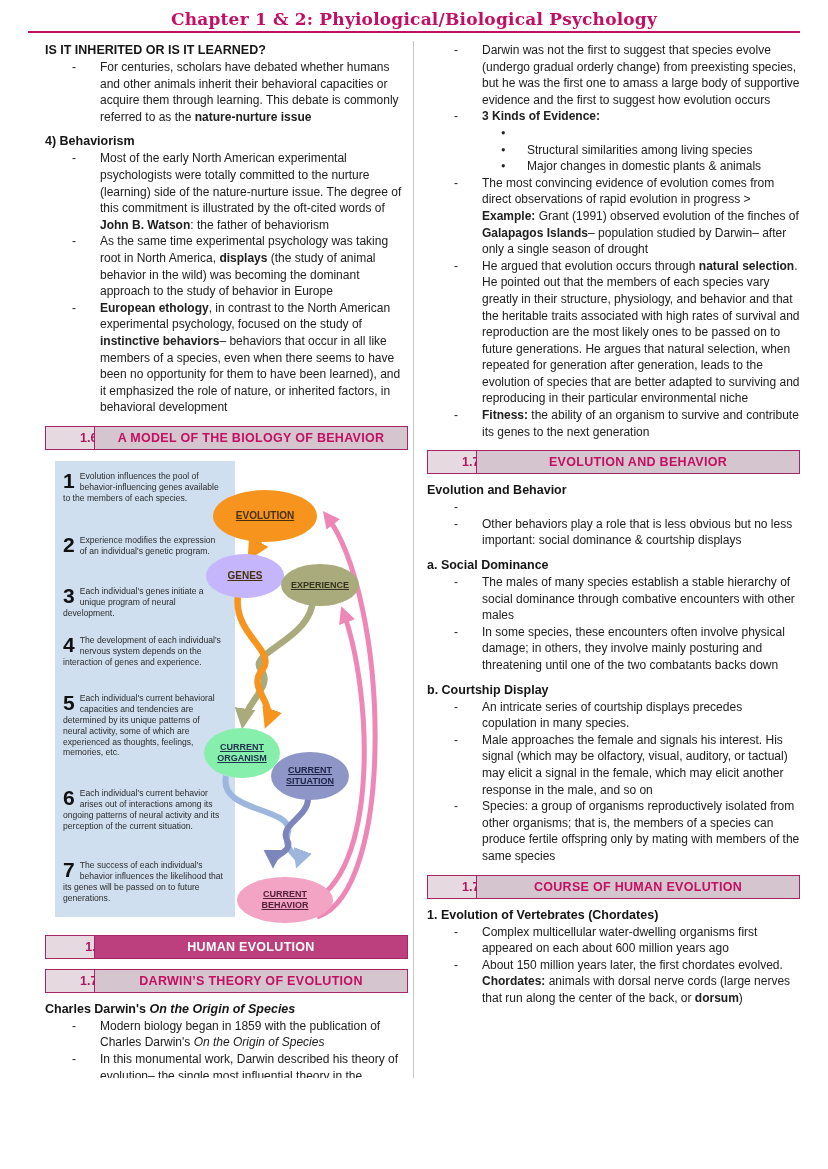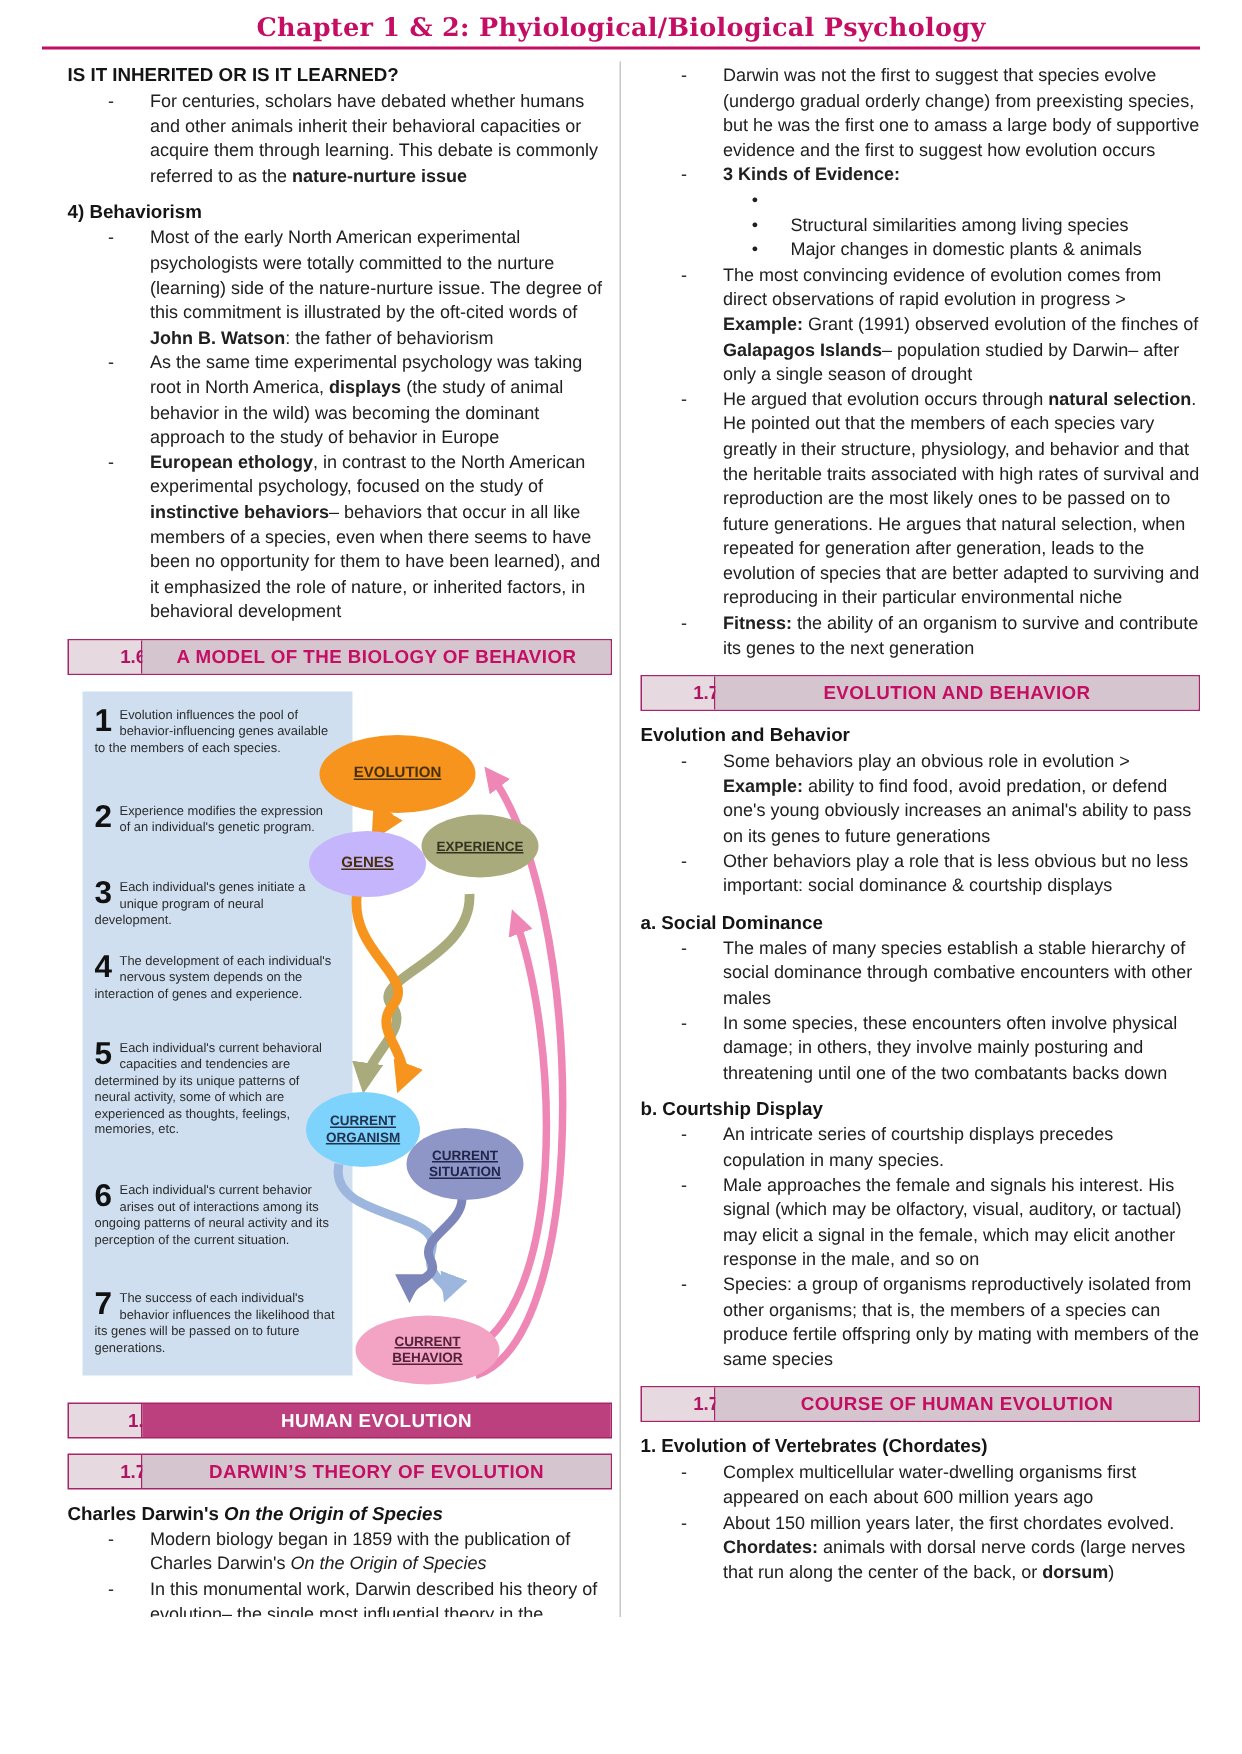--- a/index.html
+++ b/index.html
@@ -39,22 +39,22 @@
   .dg-step { position:absolute; left:18px; width:160px; font-size:8.6px; line-height:10.9px; color:#2b2b2b; }
   .dg-step .n { float:left; font-weight:bold; font-size:21px; line-height:18px; margin:1px 5px 0 0; color:#111; }
   .dg-steps > :nth-child(1){top:16px} .dg-steps > :nth-child(2){top:80px}
   .dg-steps > :nth-child(3){top:131px} .dg-steps > :nth-child(4){top:180px}
   .dg-steps > :nth-child(5){top:238px} .dg-steps > :nth-child(6){top:333px}
   .dg-steps > :nth-child(7){top:405px}
 
   .dg-node { position:absolute; border-radius:50%; display:flex; align-items:center; justify-content:center; text-align:center; font-weight:bold; font-size:9px; line-height:10.5px; color:#3a3a3a; padding:4px;text-decoration:underline; }
   .nd-evolution { left:168px; top:35px; width:104px; height:52px; background:#f6941d; font-size:10px; color:#46300a; }
   .nd-genes { left:161px; top:99px; width:78px; height:44px; background:#c4b5fd; font-size:10px; color:#46300a; }
-  .nd-experience { left:236px; top:88px; width:78px; height:42px; background:#a9ab7d; color:#33331f; }
-  .nd-organism { left:159px; top:273px; width:76px; height:50px; background:#7dd3fc; color:#21324e; }
+  .nd-experience { left:236px; top:109px; width:78px; height:42px; background:#a9ab7d; color:#33331f; }
+  .nd-organism { left:159px; top:273px; width:76px; height:50px; background:#86efac; color:#21324e; }
   .nd-situation { left:226px; top:297px; width:78px; height:48px; background:#8e96c8; color:#20254a; }
   .nd-behavior { left:192px; top:422px; width:96px; height:46px; background:#f3a3c4; color:#53203a; }
 
   
   .footer-rule { position:absolute; left:28px; right:26px; top:1131px; border-top:2.5px solid #c40e63; }
   .footer { position:absolute; top:1138px; right:50px; display:flex; align-items:center; gap:24px; }
   .footer-author { color:#c2427e; font-weight:bold; font-size:13.5px; letter-spacing:.2px; }
   .page-num { border:2px solid #b01563; background:#d9c2ce; color:#b01563; font-weight:bold; font-size:13px; padding:2px 13px; }
 </style>
 </head>
@@ -204,21 +204,20 @@
 
       <div class="bar sub">
         <div class="num">1.7.2</div>
         <div class="rest">EVOLUTION AND BEHAVIOR</div>
       </div>
 
       <div class="h">Evolution and Behavior</div>
       <div class="bullets">
           <div class="li lvl1">
             <span class="m">-</span>
-            <span class="t">Some behaviors play an obvious role in evolution &gt; <b>Example:</b> ability to find food, avoid predation, or defend one's young obviously increases an animal's ability to pass on its genes to future generations</span>
           </div>
           <div class="li lvl1">
             <span class="m">-</span>
             <span class="t">Other behaviors play a role that is less obvious but no less important: social dominance &amp; courtship displays</span>
           </div>
         </div>
 
       <div class="h">a. Social Dominance</div>
       <div class="bullets">
           <div class="li lvl1">

